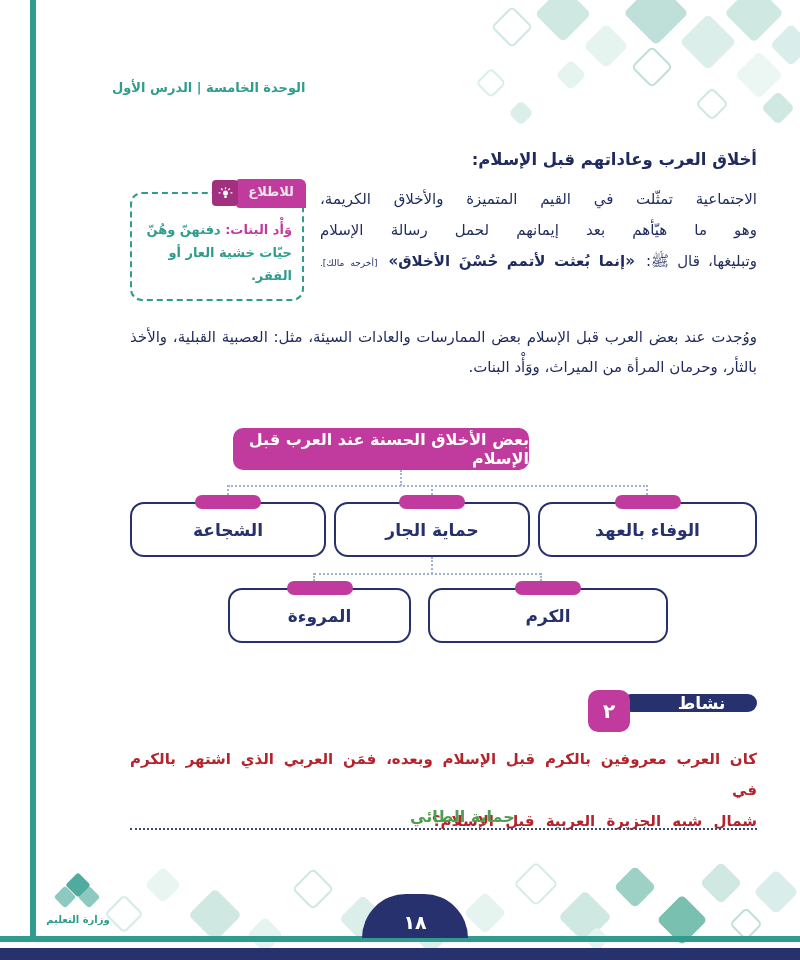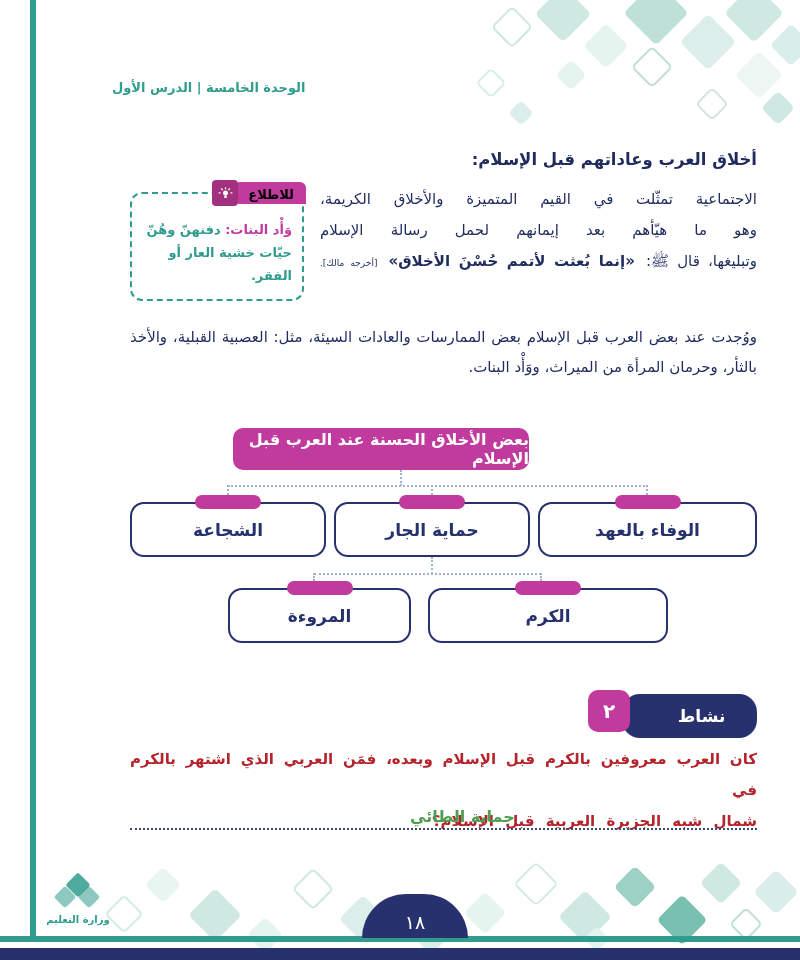--- a/index.html
+++ b/index.html
@@ -21,22 +21,22 @@
 
   .intro-row { position:absolute; top:184px; right:0; width:627px; display:flex; align-items:flex-start; }
   .text-col { width:437px; color:#1f2b5e; font-size:15px; line-height:31px; }
   .jline { text-align:justify; text-align-last:justify; }
   .hadith { font-weight:bold; margin:0 3px; }
   .source { font-size:9px; }
 
   .callout { position:relative; width:174px; margin-right:16px; margin-top:8px;
              border:2px dashed #2f9c8d; border-radius:12px; padding:24px 10px 12px; background:#fff; }
   .callout-banner { position:absolute; top:-14px; right:-4px; display:flex; align-items:center; height:26px; }
-  .banner-label { background:#c13a9d; color:#000000; font-size:13px; font-weight:bold;
-                  padding:3px 12px 0 12px; border-radius:4px 6px 0 4px; line-height:19px; }
+  .banner-label { background:#c13a9d; color:#e5e5e5; font-size:13px; font-weight:bold;
+                  padding:3px 12px 7px 12px; border-radius:4px 6px 0 4px; line-height:19px; }
   .banner-icon { width:26px; height:26px; background:#a1307f; display:flex; align-items:center;
                  justify-content:center; border-radius:4px; margin-right:-2px; }
   .callout-text { font-size:13px; line-height:23px; color:#2f9c8d; font-weight:bold; text-align:right; }
   .callout-term { color:#c13a9d; }
 
   .para2 { position:absolute; top:322px; right:0; width:627px; font-size:15px; line-height:30px;
            color:#1f2b5e; text-align:justify; }
 
   .diagram { position:absolute; top:428px; left:0; width:627px; height:222px; }
   .d-title { position:absolute; left:103px; top:0; width:296px; height:42px; background:#c13a9d;
@@ -45,39 +45,39 @@
   .node { position:absolute; height:55px; background:#fff; border:2.5px solid #27316e; border-radius:14px;
           display:flex; align-items:center; justify-content:center; color:#27316e; font-weight:bold;
           font-size:17px; z-index:2; }
   .pill { position:absolute; top:-9px; left:50%; transform:translateX(-50%); width:66px; height:14px;
           background:#c13a9d; border-radius:8px; }
   .conn { position:absolute; z-index:1; }
   .conn.v { border-left:2.5px dotted #9fb4d2; width:0; }
   .conn.h { border-top:2.5px dotted #9fb4d2; height:0; }
 
   .activity { position:absolute; top:690px; left:0; width:627px; height:46px; }
-  .act-label { position:absolute; right:0; top:4px; width:135px; height:44px; background:#27316e;
+  .act-label { position:absolute; right:0; top:4px; width:135px; height:18px; background:#27316e;
                border-radius:18px; color:#fff; font-weight:bold; font-size:17px;
                display:flex; align-items:center; justify-content:center; padding-left:24px; }
   .act-num { position:absolute; right:127px; top:0; width:42px; height:42px; background:#c13a9d;
              border-radius:10px; color:#fff; font-weight:bold; font-size:20px;
              display:flex; align-items:center; justify-content:center; z-index:2; }
 
   .question { position:absolute; top:744px; right:0; width:627px; color:#b5242c; font-weight:bold;
               font-size:15px; line-height:31px; }
   .q1 { text-align:justify; text-align-last:justify; word-spacing:2px; }
   .q2 { text-align:right; word-spacing:6px; }
 
   .answer { position:absolute; top:800px; left:0; width:627px; height:30px;
             border-bottom:2.5px dotted #3c4a74; }
   .answer-text { position:absolute; left:280px; bottom:2px; color:#4f9e52; font-size:16px; font-weight:bold; }
 
   .dome { position:absolute; left:362px; top:894px; width:106px; height:44px; background:#27316e;
           border-radius:53px 53px 0 0; display:flex; align-items:flex-end; justify-content:center;
-          color:#fff; font-weight:normal; font-size:19px; padding-bottom:5px; z-index:3; }
+          color:#fff; font-weight:bold; font-size:19px; padding-bottom:5px; z-index:3; }
 
   .watermark { position:absolute; left:36px; top:874px; width:84px; text-align:center; z-index:1; }
   .wm-logo { position:relative; height:40px; }
   .wm-logo i { position:absolute; transform:rotate(45deg); background:#2f9c8d; border-radius:3px; }
   .wm-logo i:nth-child(1) { left:33px; top:2px;  width:18px; height:18px; opacity:.85; }
   .wm-logo i:nth-child(2) { left:21px; top:15px; width:16px; height:16px; opacity:.55; }
   .wm-logo i:nth-child(3) { left:45px; top:15px; width:16px; height:16px; opacity:.55; }
   .wm-text { font-size:10px; color:#2f9c8d; font-weight:bold; }
 </style>
 </head>

